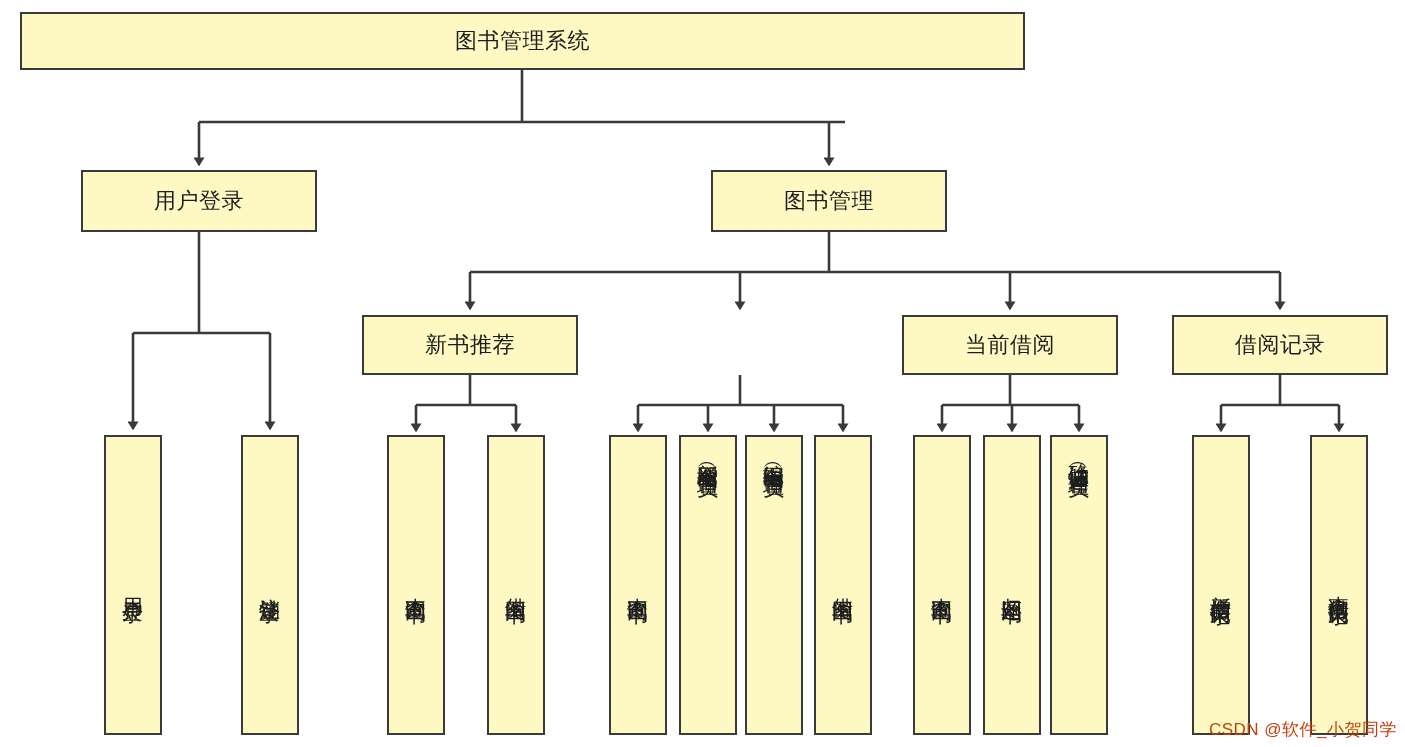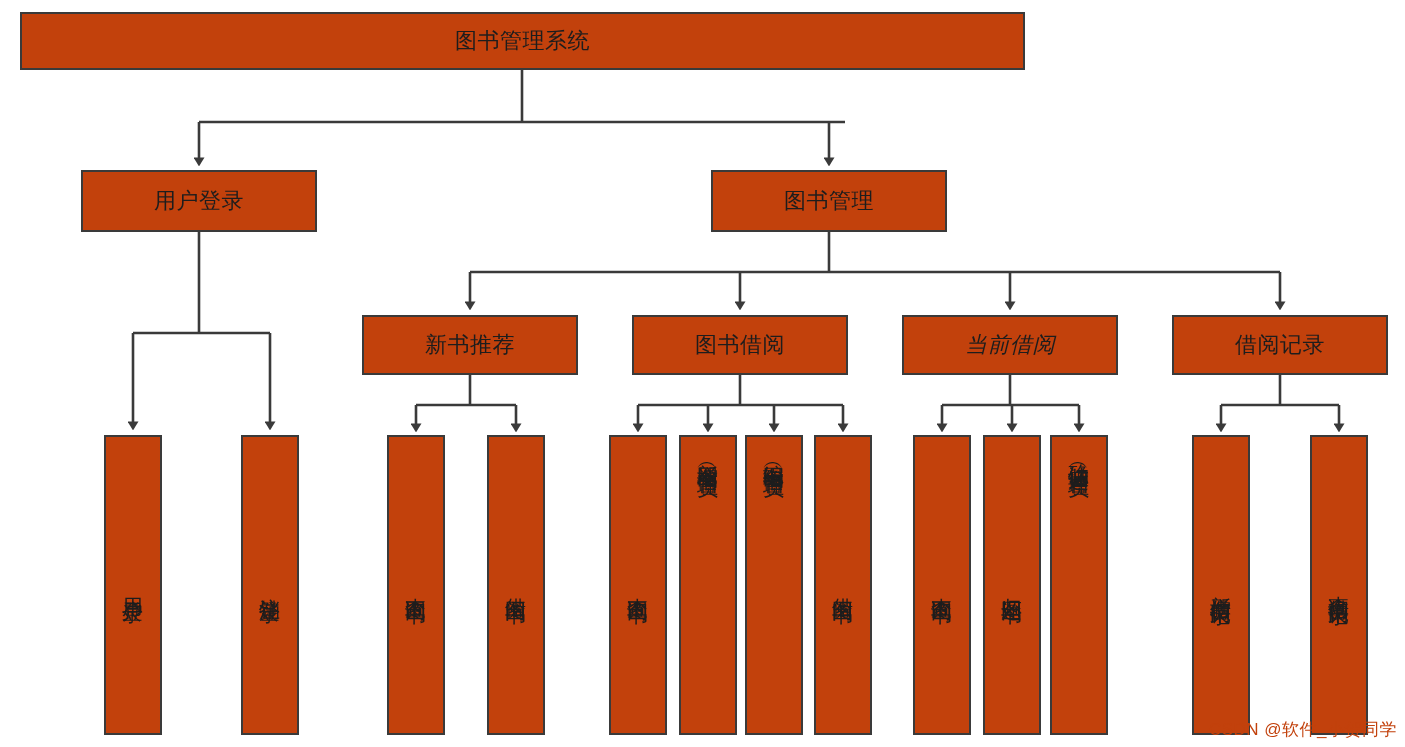--- a/index.html
+++ b/index.html
@@ -21,21 +21,21 @@
     position: absolute;
     left: 0;
     top: 0;
     width: 1405px;
     height: 747px;
     pointer-events: none;
   }
   .node {
     position: absolute;
     box-sizing: border-box;
-    background: #c2410c;
+    background: #fef9c3;
     border: 2.5px solid #3a3a3a;
     display: flex;
     align-items: center;
     justify-content: center;
     color: #222222;
     z-index: 2;
   }
   .node .label {
     font-size: 22px;
     line-height: 1.18;
@@ -133,24 +133,21 @@
   <div class="node" id="node-l2-0" style="left: 81px; top: 170px; width: 236px; height: 62px;">
     <span class="label">用户登录</span>
   </div>
   <div class="node" id="node-l3-0" style="left: 362px; top: 315px; width: 216px; height: 60px;">
     <span class="label">新书推荐</span>
   </div>
 
   <div class="node" id="node-l2-1" style="left: 711px; top: 170px; width: 236px; height: 62px;">
     <span class="label">图书管理</span>
   </div>
-  <div class="node" id="node-l3-1" style="left: 632px; top: 315px; width: 216px; height: 60px;">
-    <span class="label">图书借阅</span>
-  </div>
-  <div class="node" id="node-l3-2" style="left: 902px; top: 315px; width: 216px; height: 60px; font-style: italic;">
+  <div class="node" id="node-l3-2" style="left: 902px; top: 315px; width: 216px; height: 60px;">
     <span class="label">当前借阅</span>
   </div>
   <div class="node" id="node-l3-3" style="left: 1172px; top: 315px; width: 216px; height: 60px; justify-content: center;">
     <span class="label">借阅记录</span>
   </div>
 
   <div class="node vertical centered" id="node-leaf-0" style="left: 104px; top: 435px; width: 58px; height: 300px;">
     <span class="label">用户登录</span>
   </div>
   <div class="node vertical centered" id="node-leaf-1" style="left: 241px; top: 435px; width: 58px; height: 300px;">

